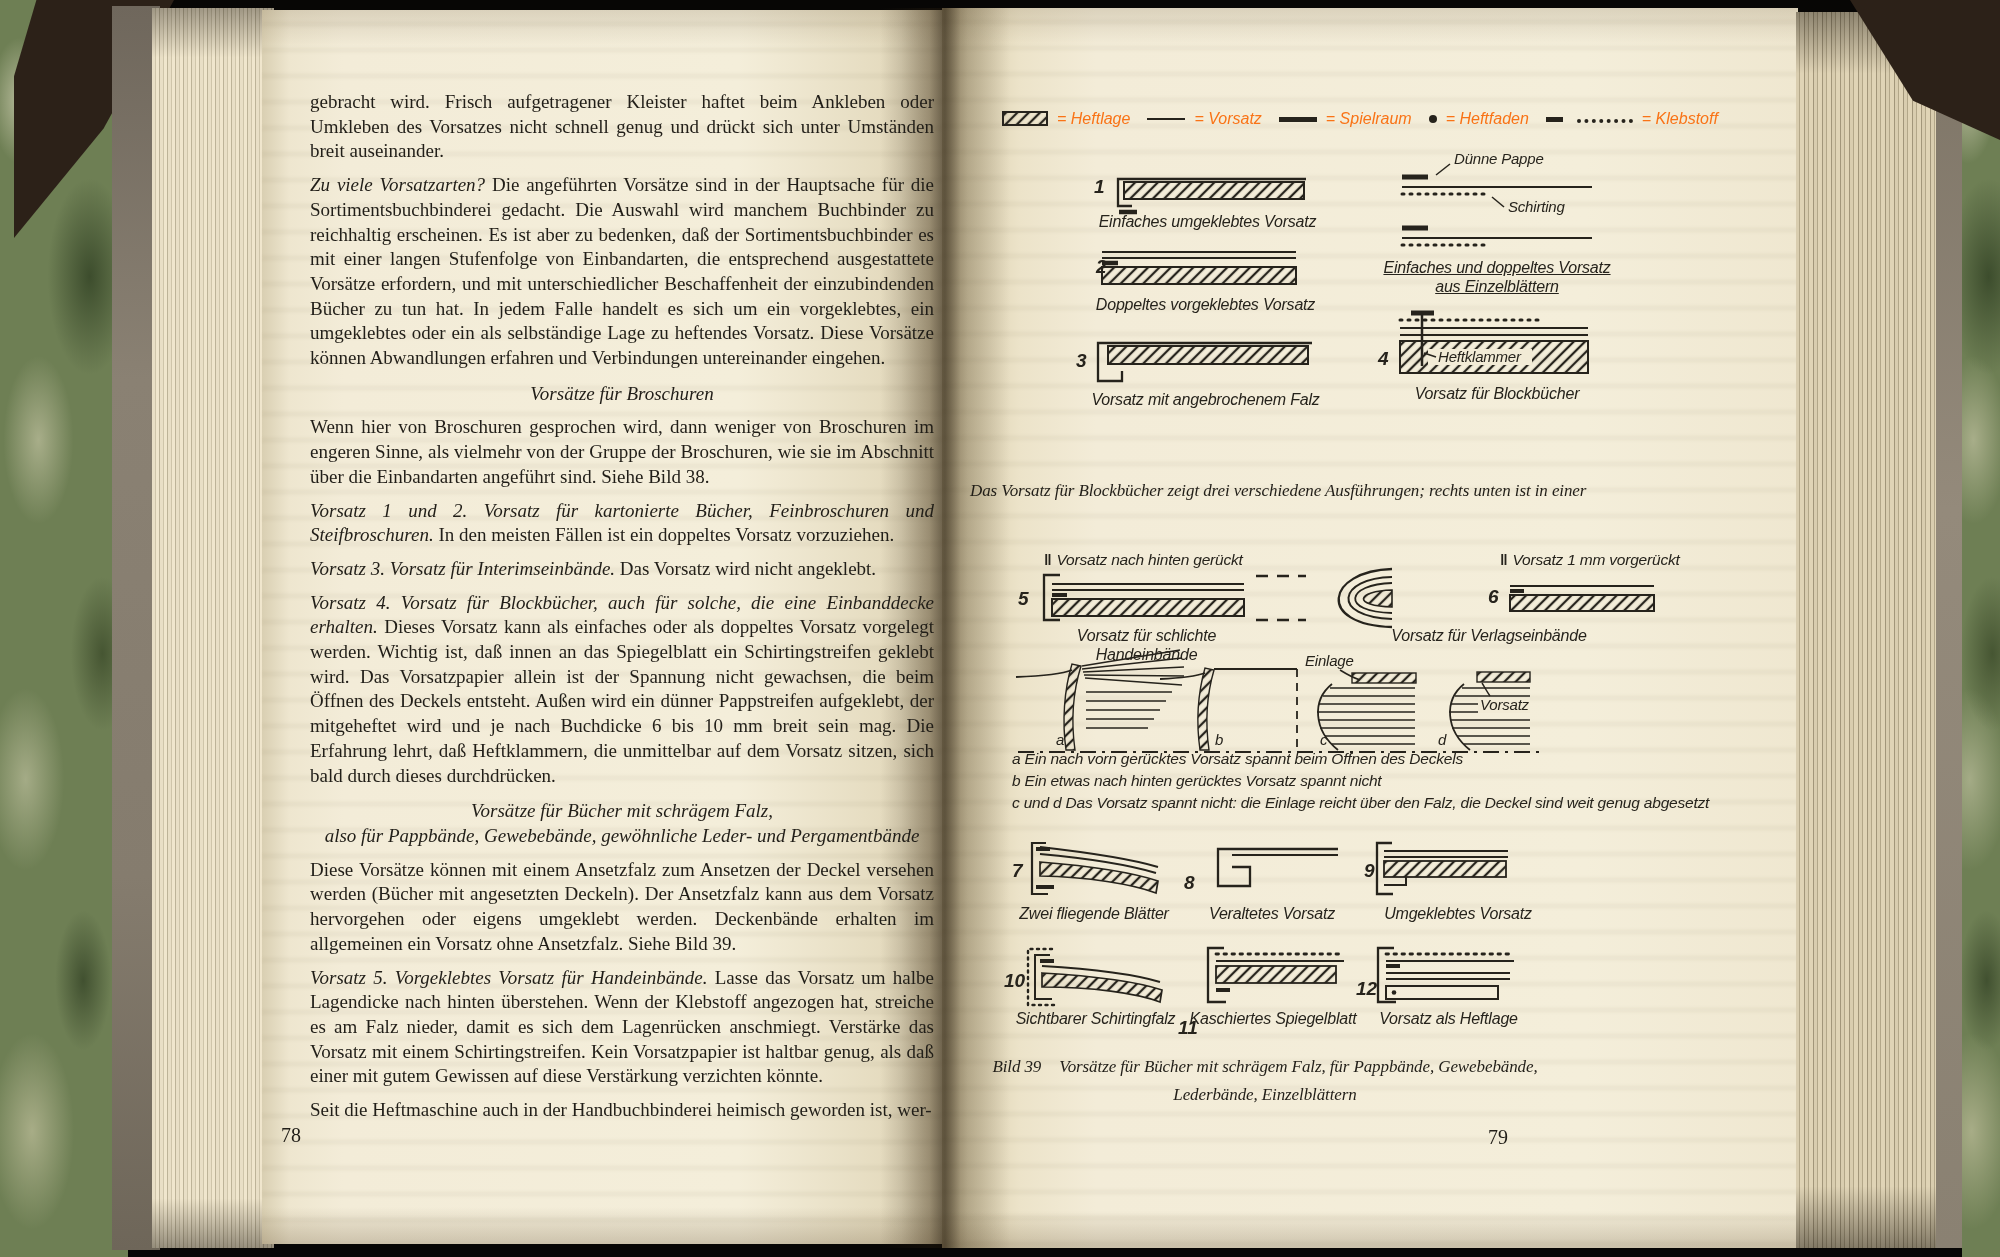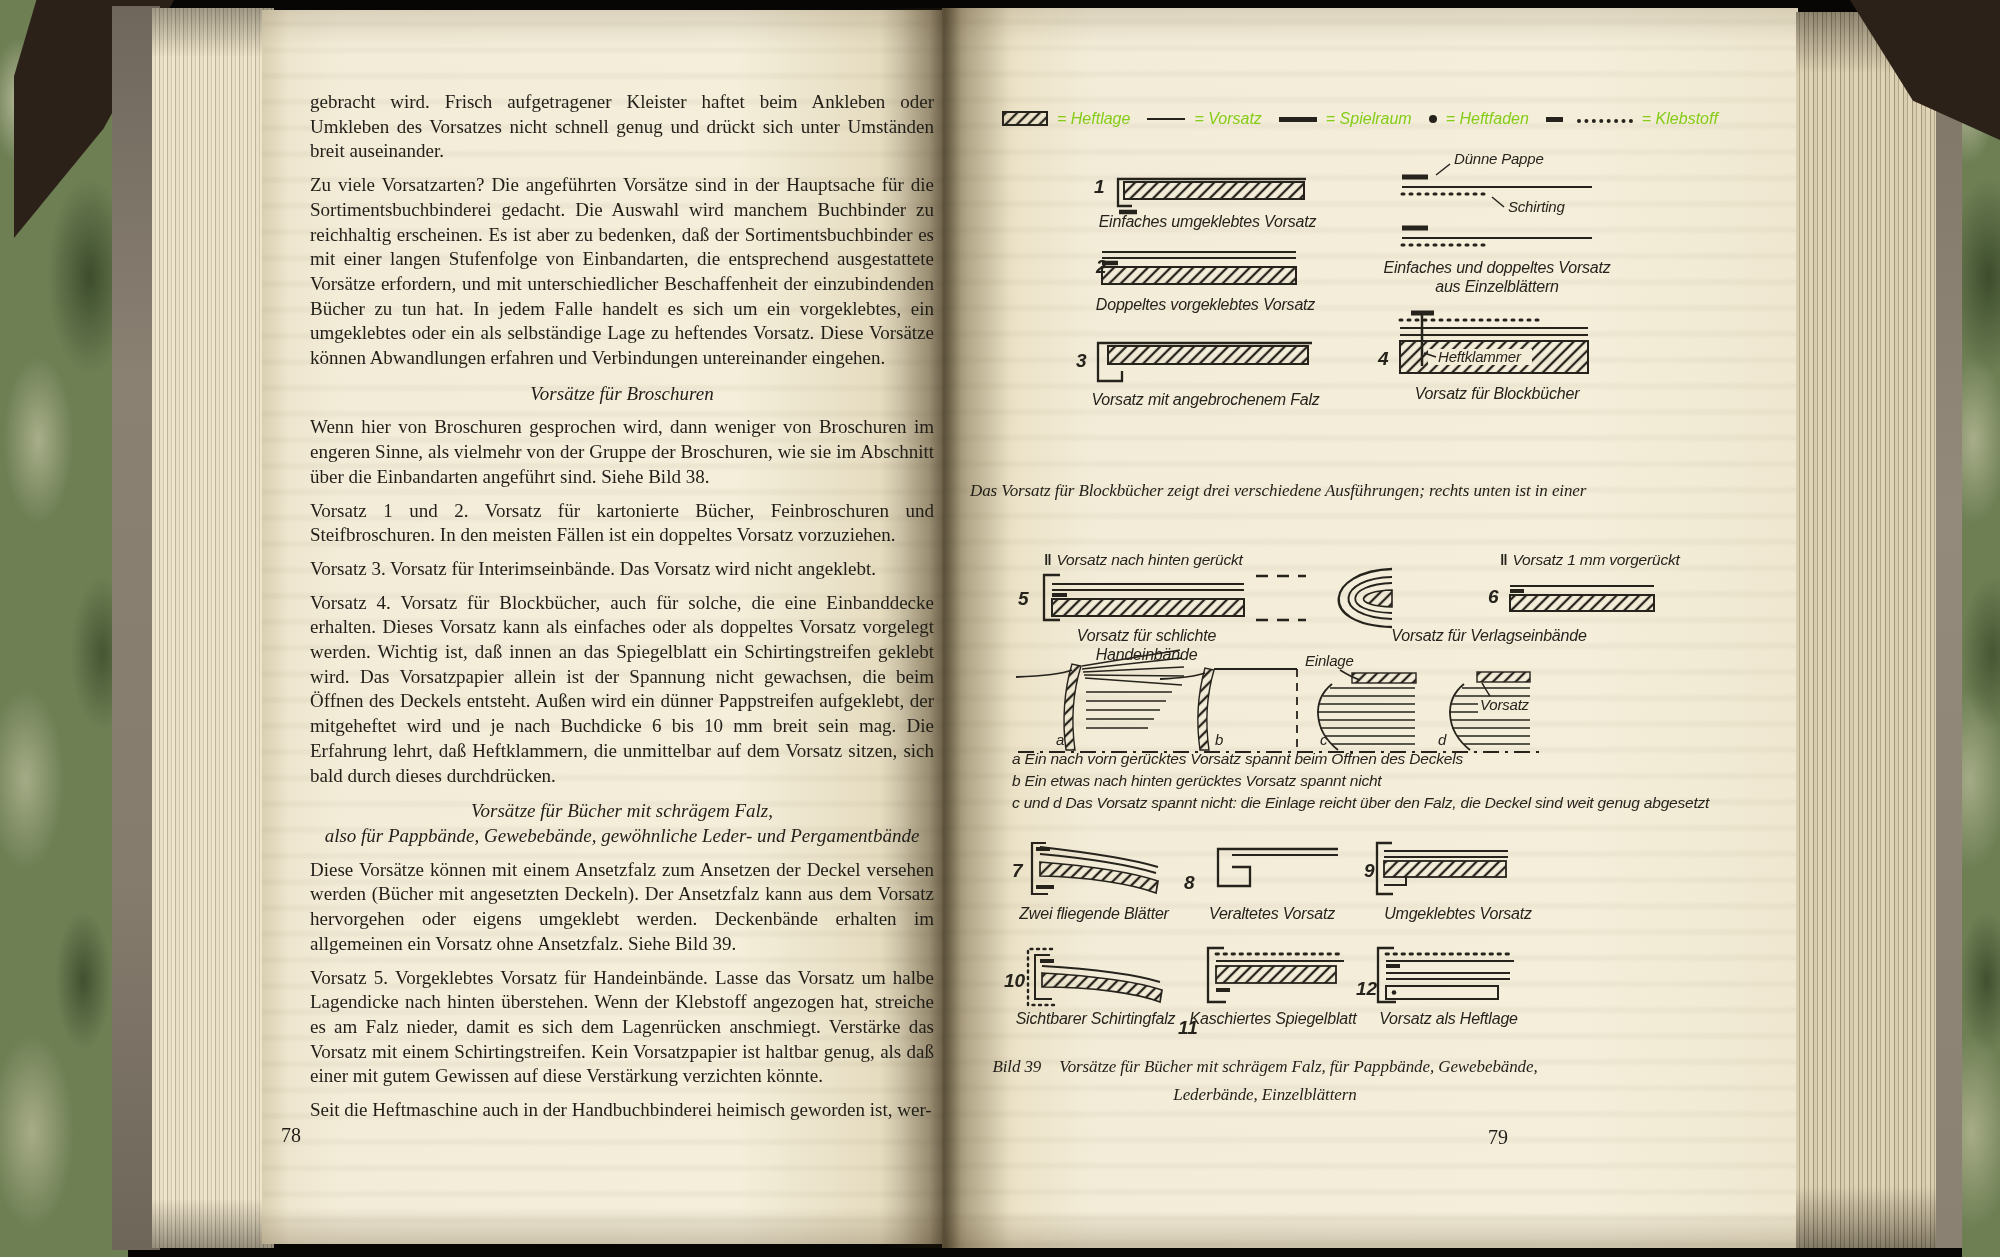--- a/index.html
+++ b/index.html
@@ -34,34 +34,34 @@
   .gutter{background:linear-gradient(90deg, rgba(47,35,18,0) 0%, rgba(47,35,18,.32) 38%,
           rgba(28,20,9,.55) 50%, rgba(47,35,18,.26) 62%, rgba(47,35,18,0) 100%);}
   .ghost{position:absolute;inset:0;pointer-events:none;opacity:.5;background:
      repeating-linear-gradient(180deg, transparent 0 11px, rgba(125,108,80,.10) 11px 17px, transparent 17px 26px);
      filter:blur(.8px);}
 
   
   .pagetext{font-size:19px;line-height:24.7px;text-align:justify;margin-left:29px;}
   .pagetext p{margin:9px 0 0 0;}
   .pagetext p:first-child{margin-top:0;}
-  .lead{}
+  .lead{font-style:italic;}
   .chead{font-style:italic;text-align:center;margin-top:11px;}
   .chead2{font-style:italic;text-align:center;}
   .pnum{font-size:20px;}
 
   
   .dcap{font:italic 16px/19px "Liberation Sans",sans-serif;color:#26231c;text-align:center;letter-spacing:-.2px;}
-  .dcap.two{line-height:19px;}
+  .dcap.two{line-height:19px;text-decoration:underline;}
   .dnum{font:italic 600 19px "Liberation Sans",sans-serif;color:#26231c;}
   .dnote{font:italic 15.5px/21px "Liberation Sans",sans-serif;color:#26231c;white-space:nowrap;letter-spacing:-.2px;}
   .serift{font:italic 17px/22px "Liberation Serif",serif;color:#211e18;text-align:center;white-space:nowrap;letter-spacing:-.1px;}
   .tgap{display:inline-block;width:18px;}
   svg text{font:italic 15px "Liberation Sans",sans-serif;fill:#26231c;letter-spacing:-.2px;}
-  .legend{display:flex;align-items:center;gap:9px;font:italic 16px "Liberation Sans",sans-serif;color:#84cc16;}
+  .legend{display:flex;align-items:center;gap:9px;font:italic 16px "Liberation Sans",sans-serif;color:#f97316;}
   .leg-line-thin{width:38px;height:2.5px;background:#26231c;}
   .leg-line-thick{width:38px;height:5px;background:#26231c;}
   .leg-dot{width:8px;height:8px;border-radius:50%;background:#26231c;}
   .leg-dash{width:17px;height:5px;background:#26231c;margin-right:5px;}
   .leg-dots{width:56px;border-top:4px dotted #26231c;margin-top:3px;}
   .lg{margin-right:8px;}
   .shiftmark{font-style:normal;font-weight:700;margin-right:5px;}
 </style>
 </head>
 <body>

